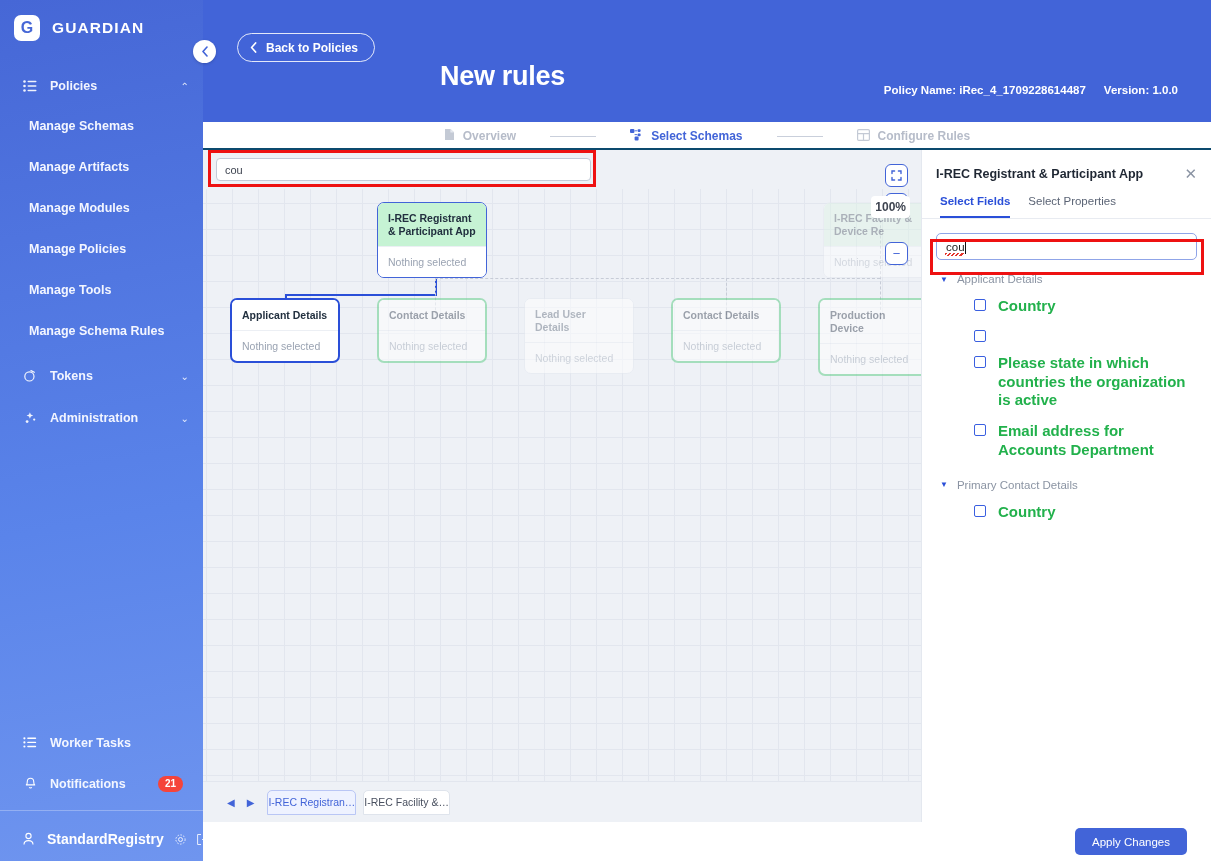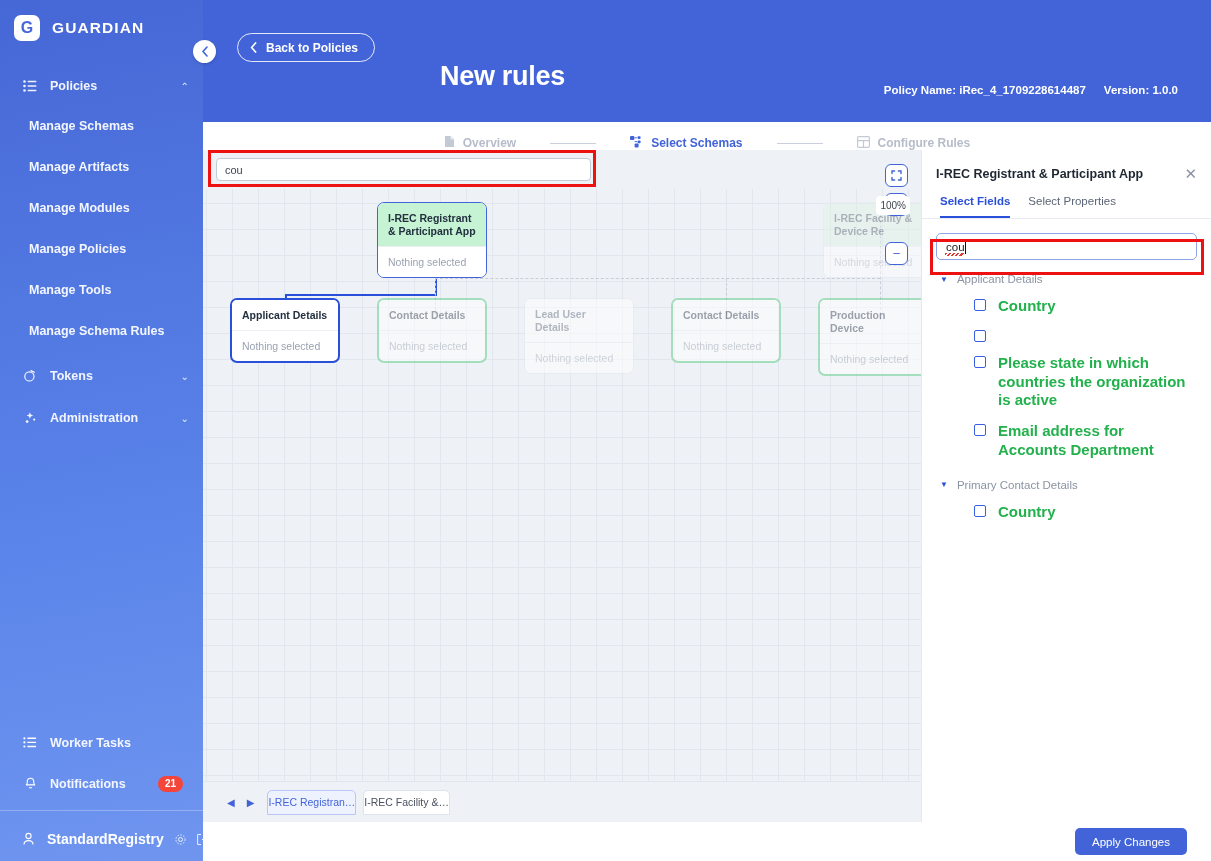--- a/index.html
+++ b/index.html
@@ -63,23 +63,23 @@
     color: #fff; font-size: 12px; font-weight: bold; display: flex; align-items: center; gap: 9px; cursor: pointer;
   }
   .page-title {
     position: absolute; left: 237px; top: 76px; transform: translate(0,-50%);
     color: #fff; font-size: 27px; font-weight: bold; letter-spacing: -0.3px;
   }
   .meta { position: absolute; right: 33px; top: 84px; display: flex; gap: 18px; color: #fff; font-size: 11.5px; font-weight: bold; }
 
   
   #stepper {
-    position: absolute; left: 203px; top: 132px; width: 1008px; height: 28px;
+    position: absolute; left: 203px; top: 124px; width: 1008px; height: 28px;
     background: #fff; display: flex; align-items: center; justify-content: center; gap: 12px;
-    border-bottom: 6px solid #0c4a6e;
+    border-bottom: 4px solid #0c4a6e;
   }
   .step { display: flex; align-items: center; gap: 8px; font-size: 12px; font-weight: bold; color: #b6bcc9; cursor: pointer; }
   .step.active { color: #4264d8; }
   .step-line { width: 46px; height: 1px; background: #c9cfdb; margin: 0 22px; }
 
   
   #canvas {
     position: absolute; left: 203px; top: 150px; width: 718px; height: 631px;
     background-color: #eef1f6;
     background-image: linear-gradient(to right, #e2e6ee 1px, transparent 1px),
@@ -127,21 +127,21 @@
 
   .edge { position: absolute; background: transparent; }
 
   .zoom-ctl { position: absolute; right: 13px; display: flex; flex-direction: column; align-items: center; gap: 6px; z-index: 5; }
   .zbtn {
     width: 23px; height: 23px; border-radius: 6px; background: #fff; border: 1.5px solid #4264d8;
     color: #4264d8; display: flex; align-items: center; justify-content: center; font-size: 13px; cursor: pointer;
   }
   .zlabel {
     position: absolute; right: 11px; top: 46px; background: #fff; border-radius: 4px;
-    font-size: 10px; font-weight: normal; color: #3e4450; padding: 4px 4px; z-index: 6;
+    font-size: 12px; font-weight: bold; color: #3e4450; padding: 4px 4px; z-index: 6;
   }
 
   
   #tabstrip {
     position: absolute; left: 203px; top: 781px; width: 718px; height: 41px;
     background: #eef1f6; display: flex; align-items: center; padding-left: 18px; gap: 0;
     border-top: 1px solid #e2e6ee;
   }
   .arrow-btn { color: #4264d8; font-size: 10px; padding: 0 6px; cursor: pointer; }
   .doc-tab {

